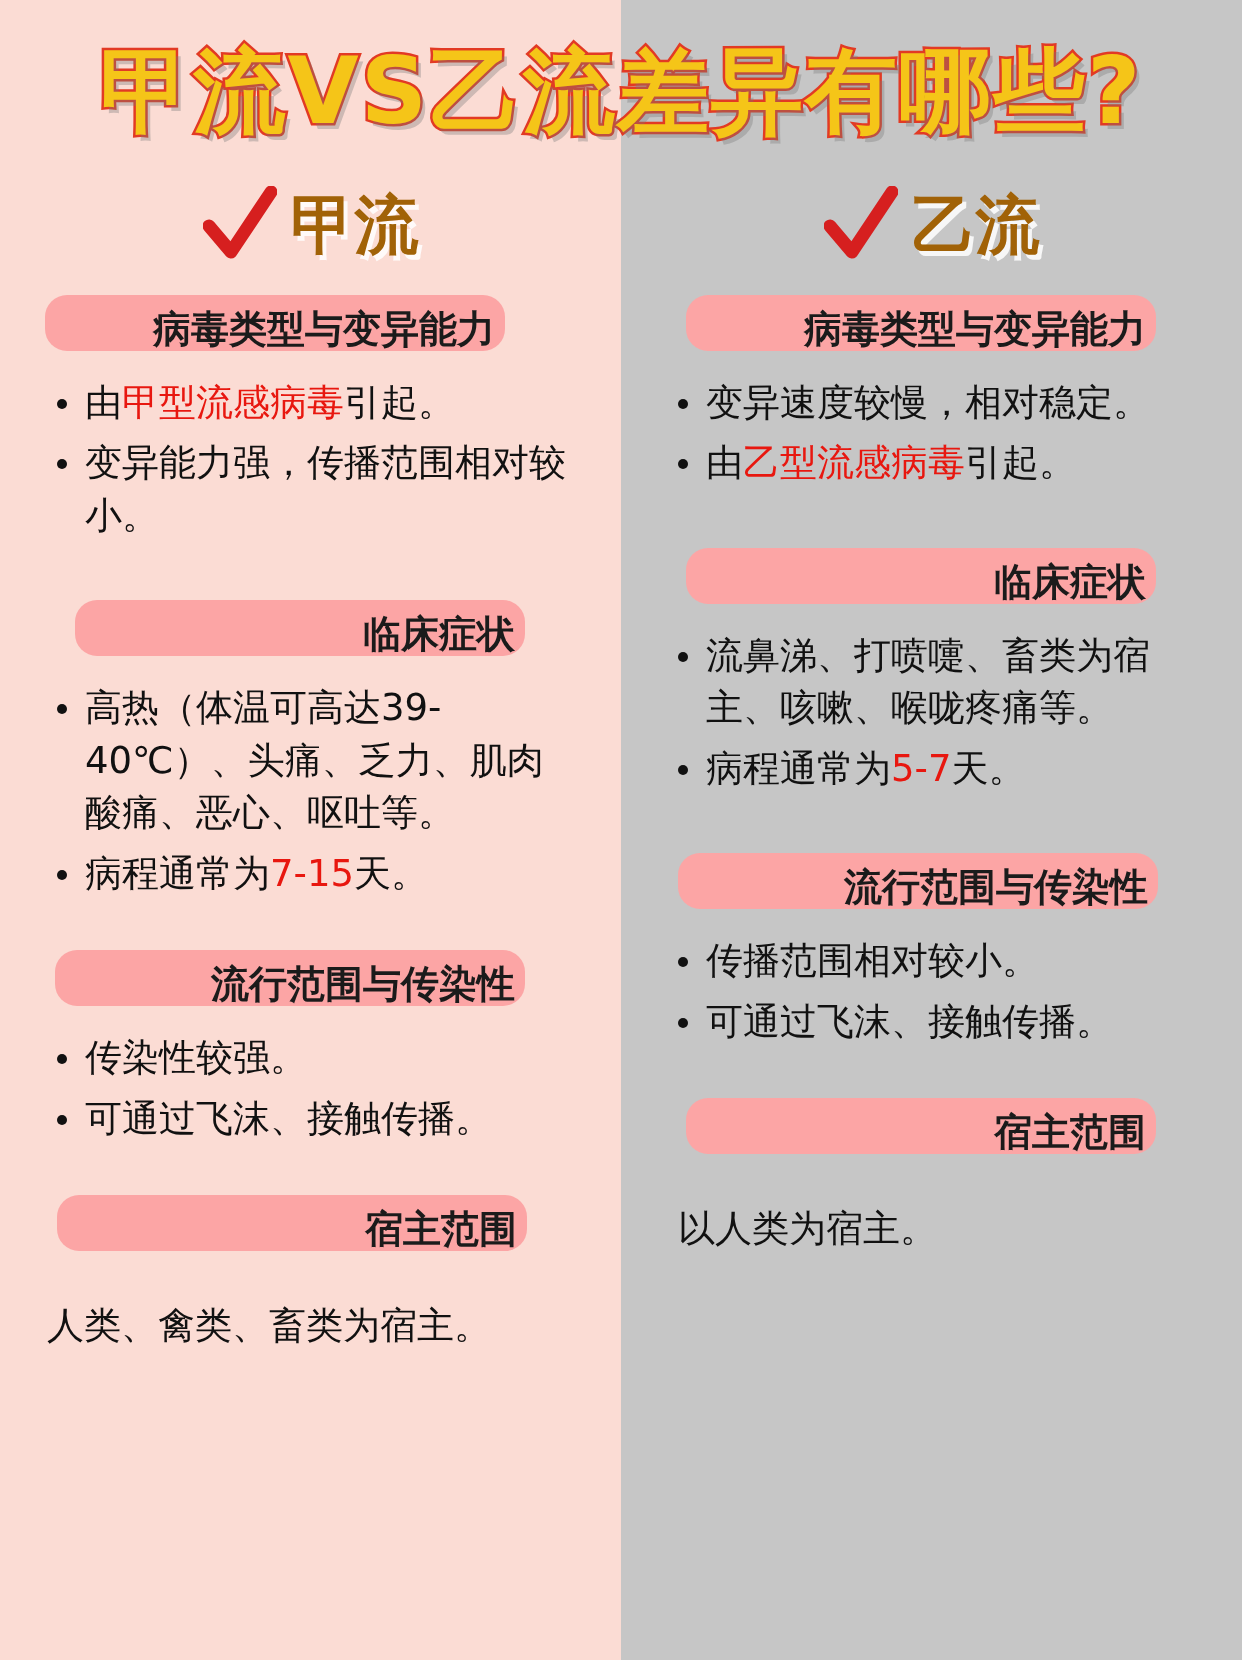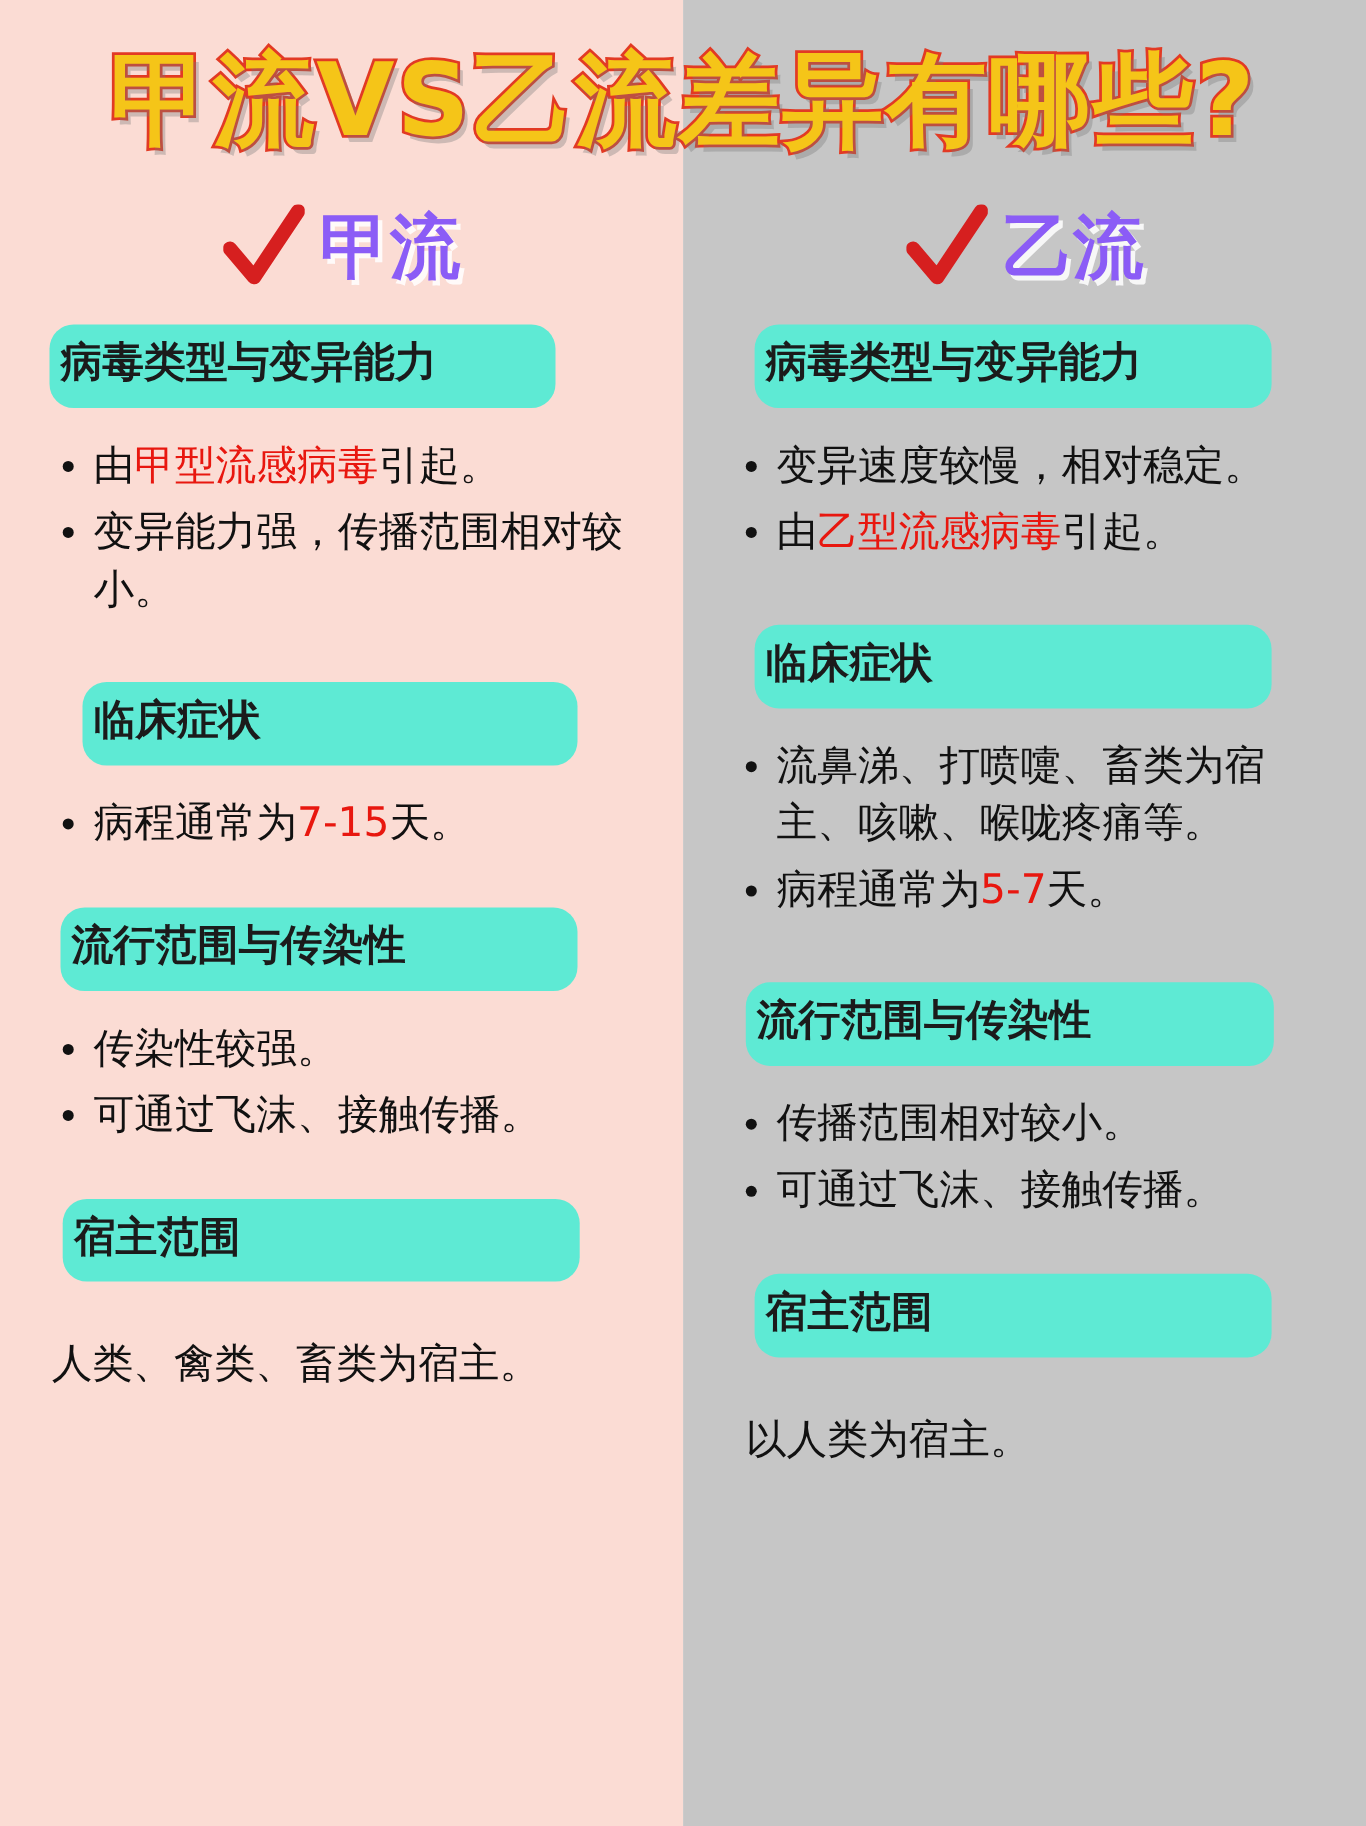--- a/index.html
+++ b/index.html
@@ -76,35 +76,35 @@
     display: inline-block;
     width: 74px;
     height: 78px;
     position: relative;
     flex: none;
   }
   .check svg { display: block; }
   .col-head-text {
     font-size: 64px;
     font-weight: bold;
-    color: #8b5cf6;
+    color: #a16207;
     text-shadow: 4px 5px 0 rgba(255,255,255,0.85);
     font-family: "DejaVu Sans", "Liberation Sans", sans-serif;
     line-height: 1;
   }
 
   
   .pill {
-    background: #5eead4;
+    background: #fca5a5;
     border-radius: 22px;
-    text-align: left;
+    text-align: right;
     font-size: 38px;
     font-weight: bold;
     color: #1b1b1b;
-    padding: 14px 10px 20px;
+    padding: 14px 10px 0;
     font-family: "DejaVu Sans", "Liberation Sans", sans-serif;
     line-height: 1.1;
   }
   .pill-wrap { margin-top: 22px; }
   .pill-wrap.first { margin-top: 10px; }
 
   
   .col-left  .pill.w1 { width: 440px; margin-left: 0; }
   .col-left  .pill.w2 { width: 430px; margin-left: 30px; }
   .col-left  .pill.w3 { width: 450px; margin-left: 10px; }
@@ -182,20 +182,21 @@
       <ul class="bullets">
           <li>由<span class="hl">甲型流感病毒</span>引起。</li>
           <li>变异能力强，传播范围相对较小。</li>
         </ul>
 
       <div class="sp-28"></div>
       <div class="pill-wrap">
         <div class="pill w2">临床症状</div>
       </div>
       <ul class="bullets">
+          <li>高热（体温可高达39-40℃）、头痛、乏力、肌肉酸痛、恶心、呕吐等。</li>
           <li>病程通常为<span class="hl">7-15</span>天。</li>
         </ul>
 
       <div class="sp-20"></div>
       <div class="pill-wrap">
         <div class="pill w3">流行范围与传染性</div>
       </div>
       <ul class="bullets">
           <li>传染性较强。</li>
           <li>可通过飞沫、接触传播。</li>

